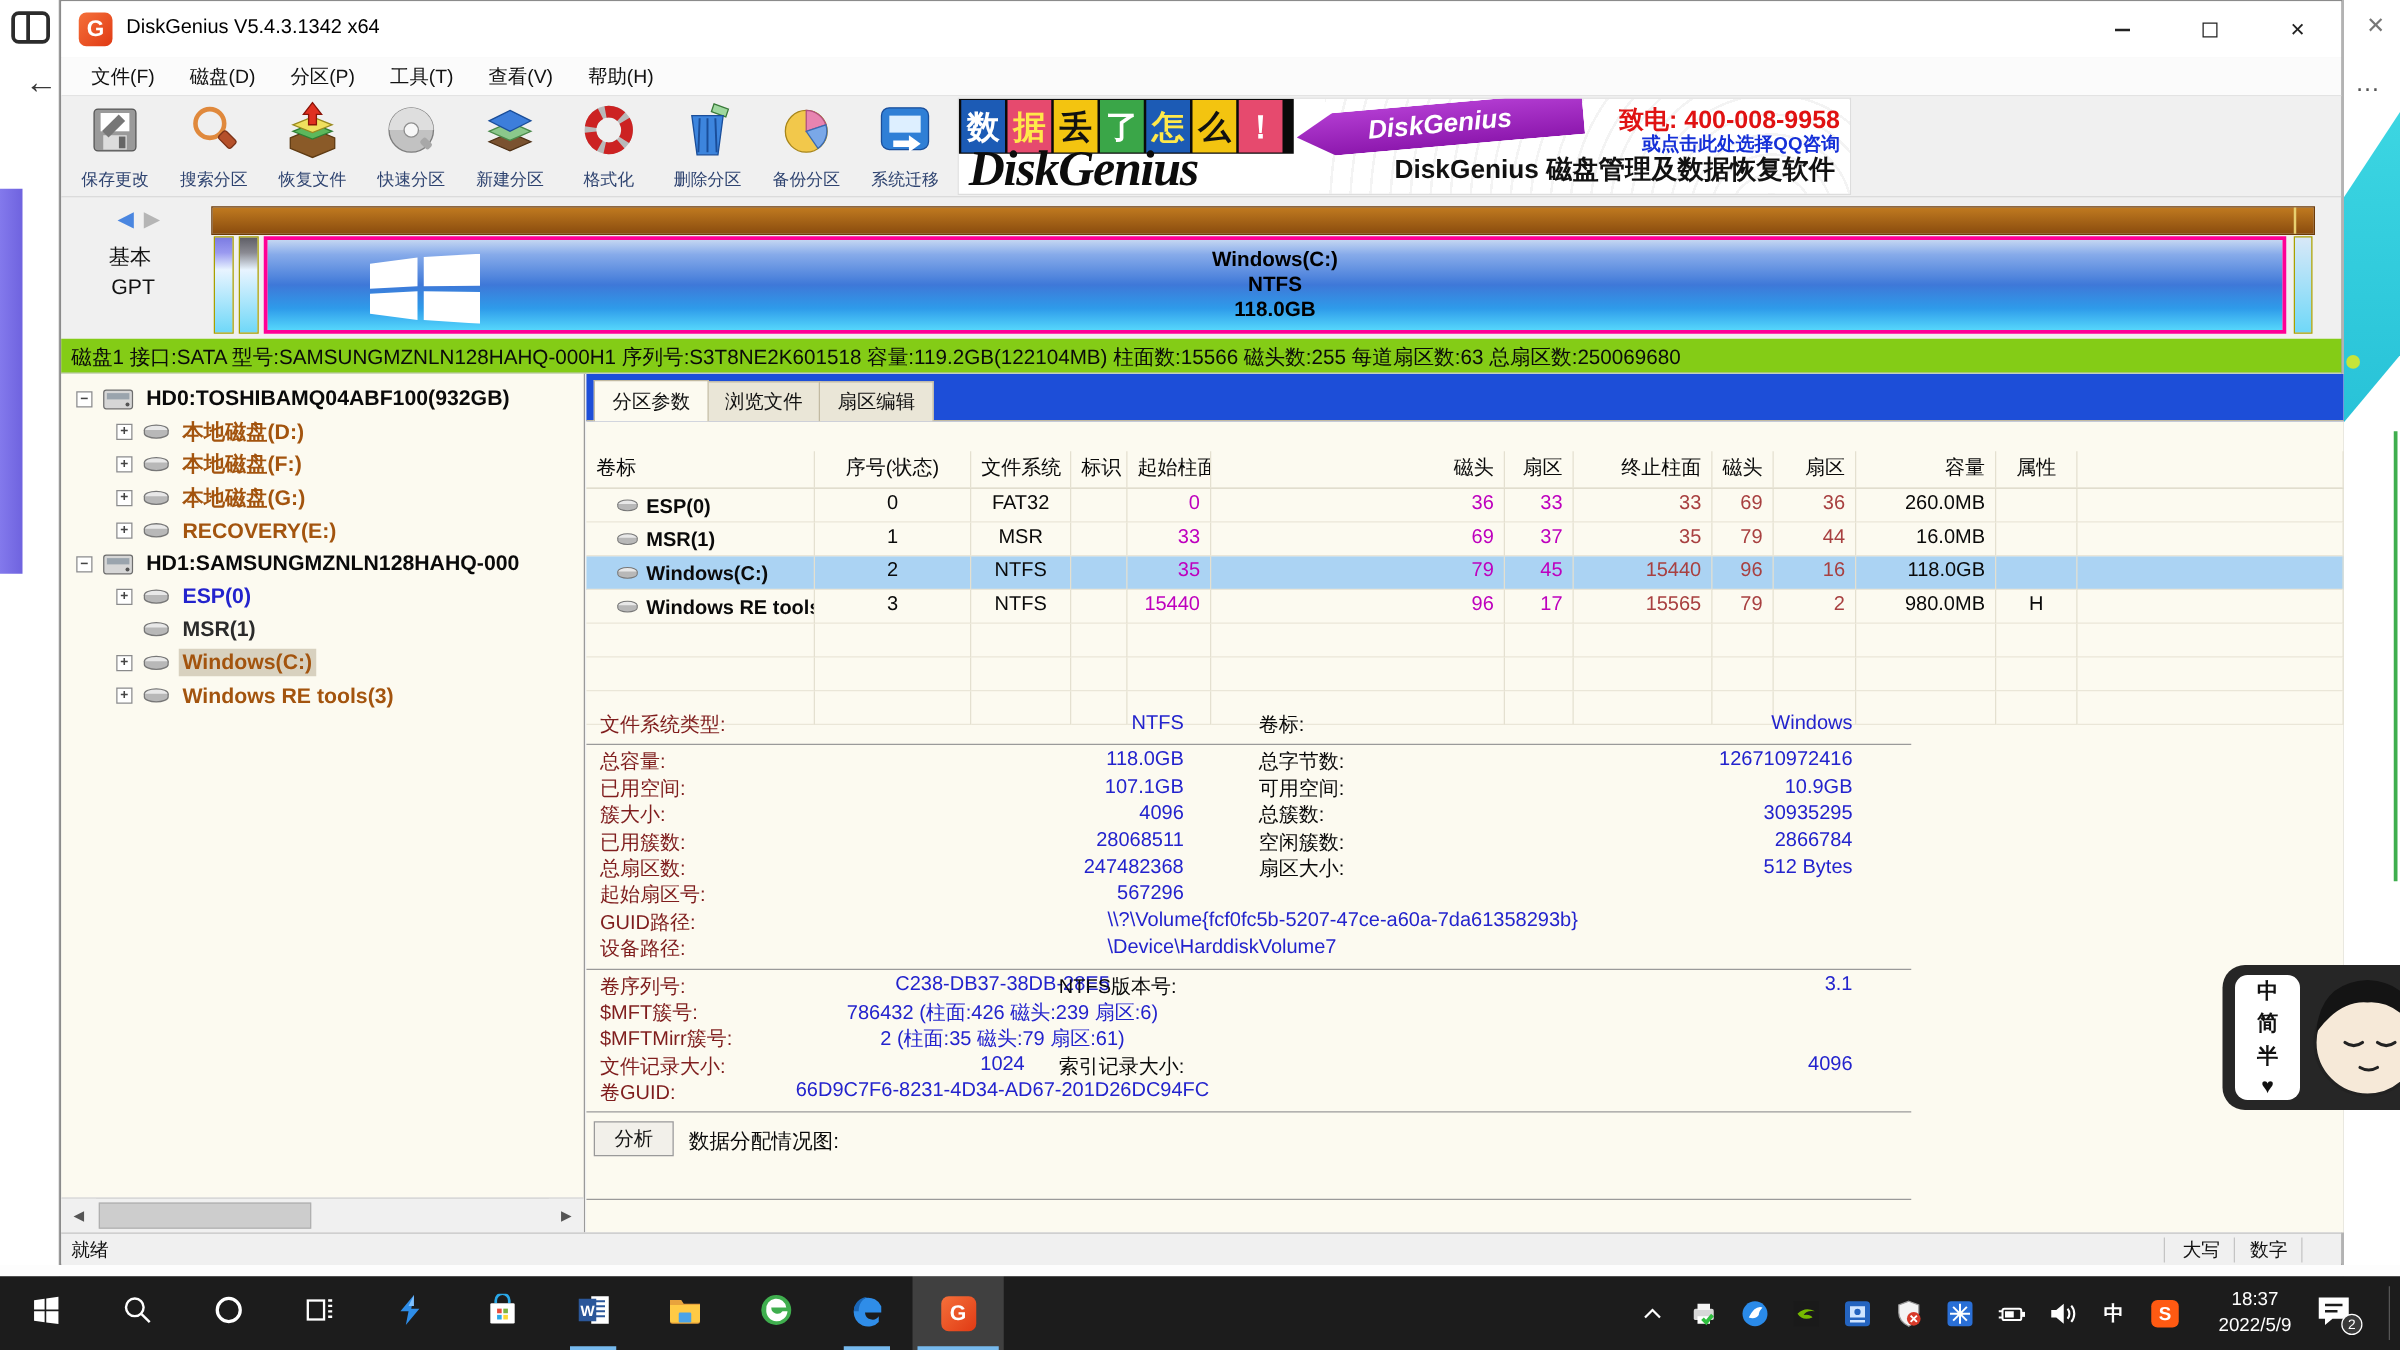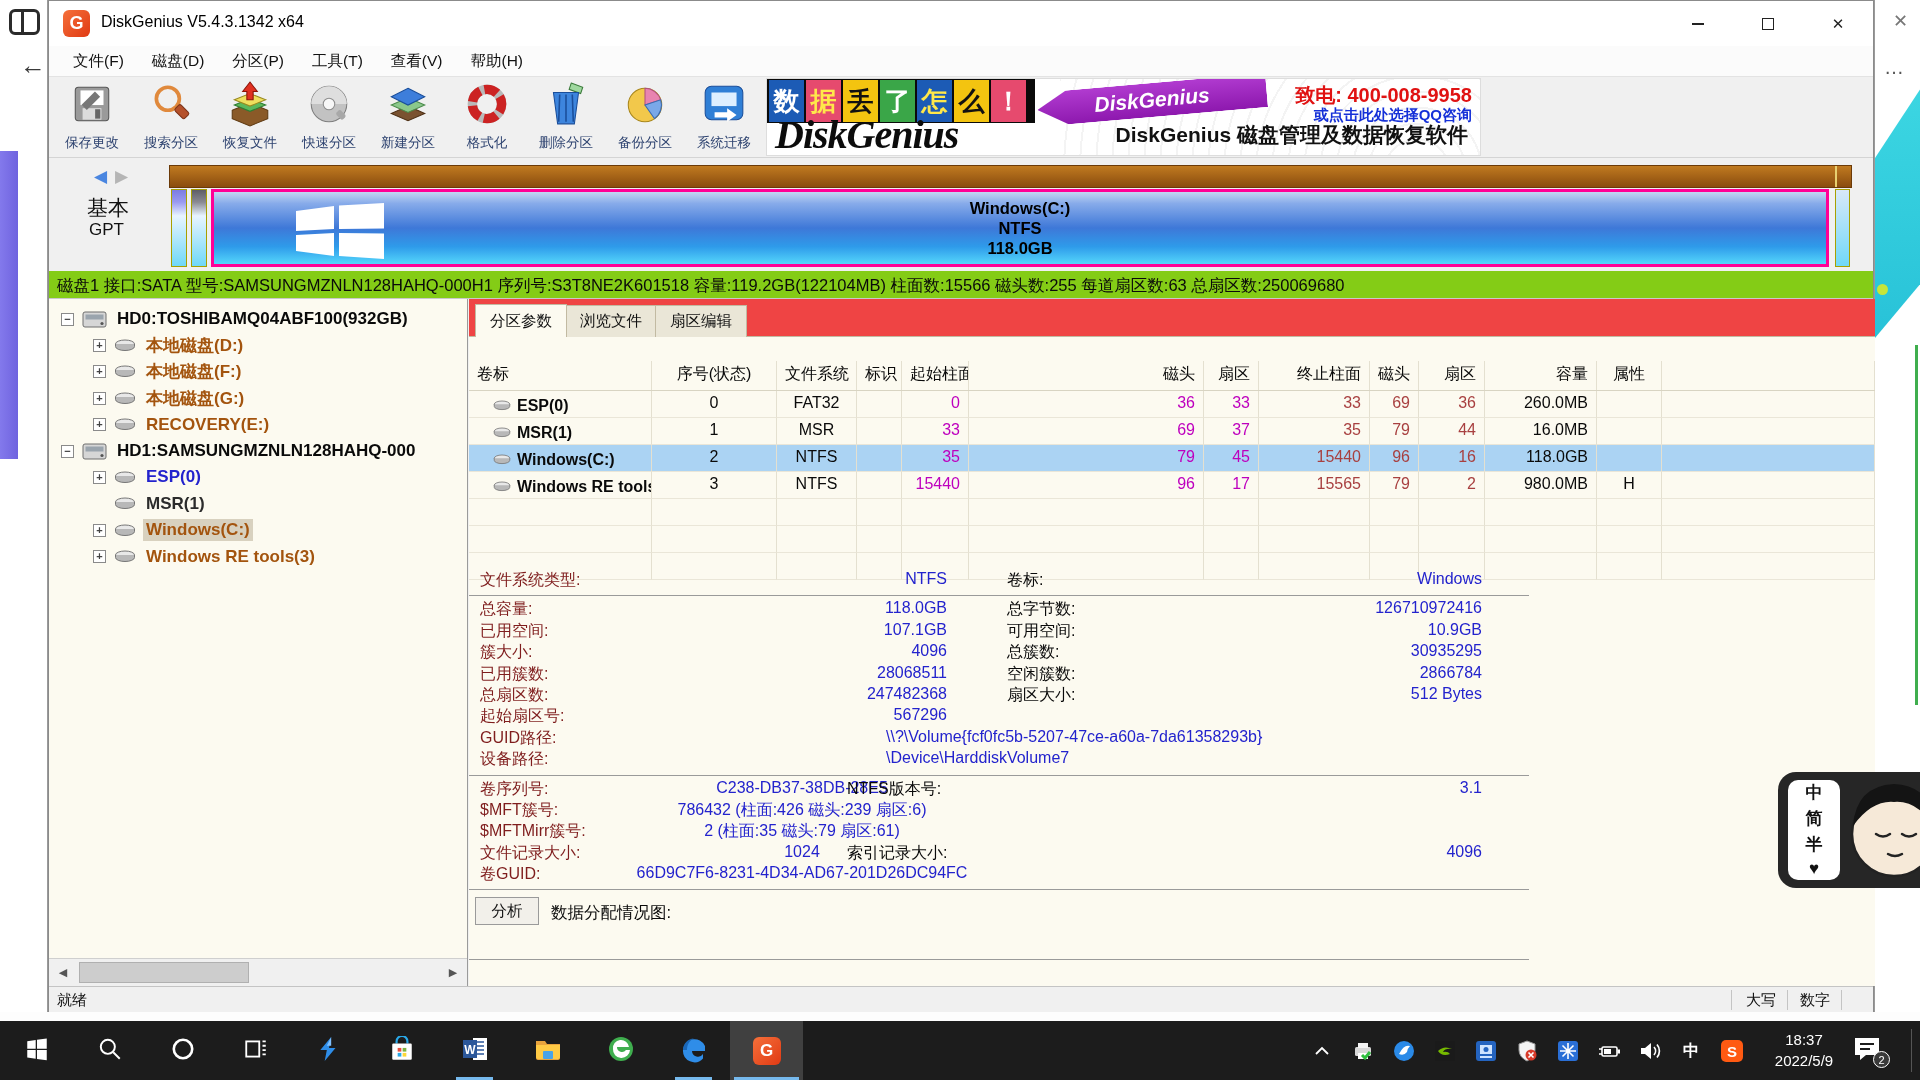--- a/index.html
+++ b/index.html
@@ -55,21 +55,21 @@
   .banner-phone { position:absolute; right:8px; top:3px; color:#e01212; font-weight:bold; font-size:20px; white-space:nowrap; }
   .banner-qq { position:absolute; right:8px; top:27px; color:#1530d8; font-weight:bold; font-size:15px; white-space:nowrap; }
   .banner-big { position:absolute; left:8px; top:32px; font-family:"Liberation Serif","DejaVu Serif",serif;
     font-weight:bold; font-style:italic; font-size:40px; color:#0c0c0c; letter-spacing:-1px; }
   .banner-sub { position:absolute; right:12px; bottom:6px; font-size:21px; font-weight:bold; color:#111; white-space:nowrap; }
 
   
   .part-panel { position:absolute; left:0; top:157px; width:100%; height:113px; background:#f0f0f0; }
   .nav-arrows { position:absolute; left:45px; top:8px; font-size:17px; }
   .nav-left { color:#4a86e0; } .nav-right { color:#b5b5b5; margin-left:8px; }
-  .disk-type1 { position:absolute; left:38px; top:36px; font-size:21px; color:#111; }
+  .disk-type1 { position:absolute; left:38px; top:36px; font-size:17px; color:#111; }
   .disk-type2 { position:absolute; left:40px; top:62px; font-size:17px; color:#111; }
   .disk-strip { position:absolute; left:120px; top:7px; width:1683px; height:23px;
     background:linear-gradient(180deg,#c07a20,#8a4c0e); border:1px solid #6b3a08; }
   .disk-strip-cap { position:absolute; right:14px; top:0; width:2px; height:100%; background:#e8d070; }
   .pbar { position:absolute; top:31px; height:78px; border:1px solid #a8a000; }
   .pbar-esp { left:122px; width:16px; background:linear-gradient(180deg,#7b7be2 0%,#9a9af0 16%,#e8f4ff 34%,#6fd8f8 100%); }
   .pbar-msr { left:142px; width:16px; background:linear-gradient(180deg,#5e5e66 0%,#8a8a92 16%,#e8f4ff 34%,#6fd8f8 100%); }
   .pbar-win { left:162px; width:1618px; border:3px solid #ff0096;
     background:linear-gradient(180deg,#c4d6f2 0%,#87abea 16%,#3e78d8 50%,#2e9bea 76%,#55d6fb 100%);
     display:flex; align-items:center; justify-content:center; }
@@ -90,21 +90,21 @@
   .ticon { margin-right:7px; display:flex; }
   .tlabel { font-size:17px; font-weight:bold; padding:1px 3px;text-align:right; }
   .t-black { color:#0a0a0a; } .t-brown { color:#a3540e; } .t-blue { color:#2323cd; } .t-dark { color:#2b2b2b; }
   .t-selected { background:#d8d1bf; }
   .tree-hscroll { position:absolute; left:0; bottom:0; width:100%; height:28px; background:#f0f0f0; border-top:1px solid #cfcfcf; }
   .hs-arrow { position:absolute; top:0; width:28px; height:27px; display:flex; align-items:center; justify-content:center; font-size:11px; color:#555; background:#f0f0f0; }
   .hs-left { left:0; } .hs-right { right:0; }
   .hs-thumb { position:absolute; left:30px; top:3px; width:170px; height:21px; background:#cdcdcd; border:1px solid #b0b0b0; }
 
   .right-panel { position:absolute; left:420px; top:0; width:1406px; height:687px; background:#fcfaf0; overflow:hidden; }
-  .tabs { position:absolute; left:0; top:0; width:100%; height:38px; border-bottom:1px solid #c2baa2; background:#ef4444; }
+  .tabs { position:absolute; left:0; top:0; width:100%; height:38px; border-bottom:1px solid #c2baa2; background:#1d4ed8; }
   .tab { position:absolute; top:6px; height:32px; padding:0 14px; font-size:15.5px; color:#111;
     display:flex; align-items:center; border:1px solid #c2baa2; border-bottom:none; background:#eae6d7; }
   .tab.active { background:#fcfaf0; height:33px; top:5px; z-index:2; }
 
   .tbl { position:absolute; left:0; top:38px; width:100%;margin-top:24px; }
   .trow { display:grid; grid-template-columns:183px 125px 80px 45px 67px 235px 55px 111px 49px 66px 112px 65px 1fr; height:27px; }
   .trow.thead { height:30px; border-bottom:1px solid #d8d4c2; }
   .tcell { font-size:16px; color:#0a0a0a; padding:3px 8px 0 8px; border-right:1px solid #e4e0d0; overflow:hidden; white-space:nowrap; }
   .trow:not(.thead) .tcell { border-bottom:1px solid #eae6d8; }
   .tcell.al-r { text-align:right; } .tcell.al-c { text-align:center; }

